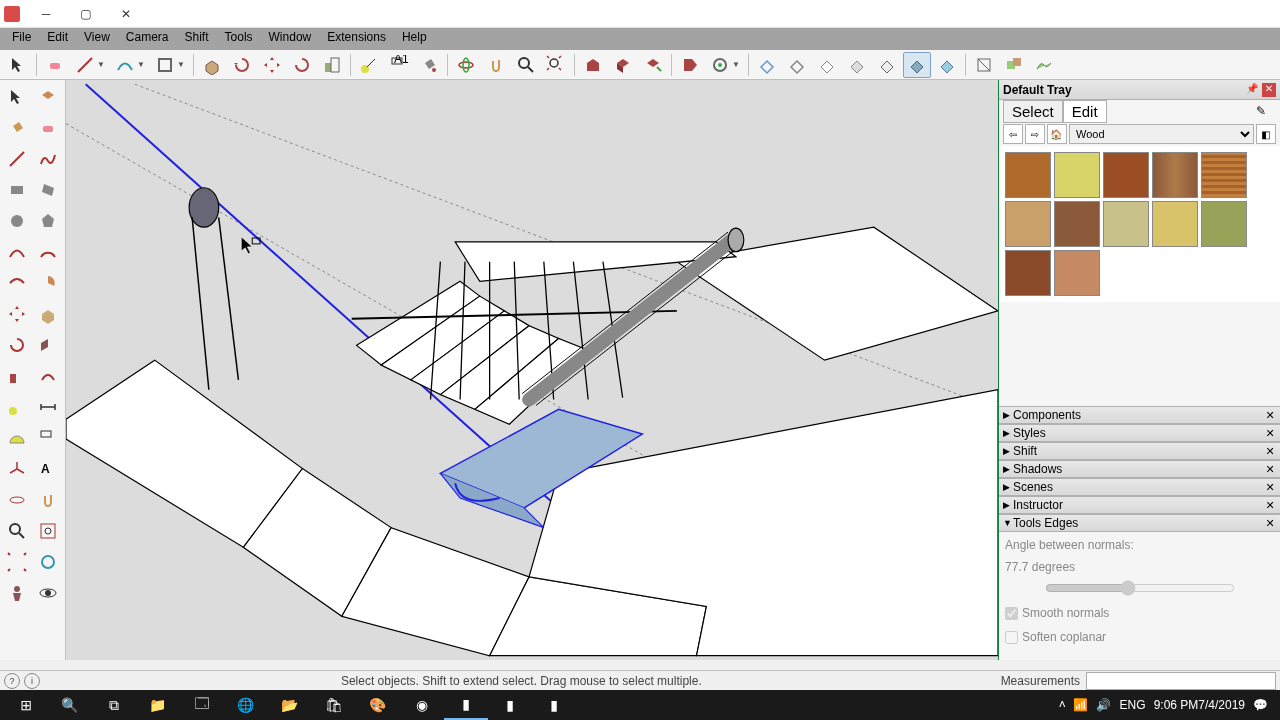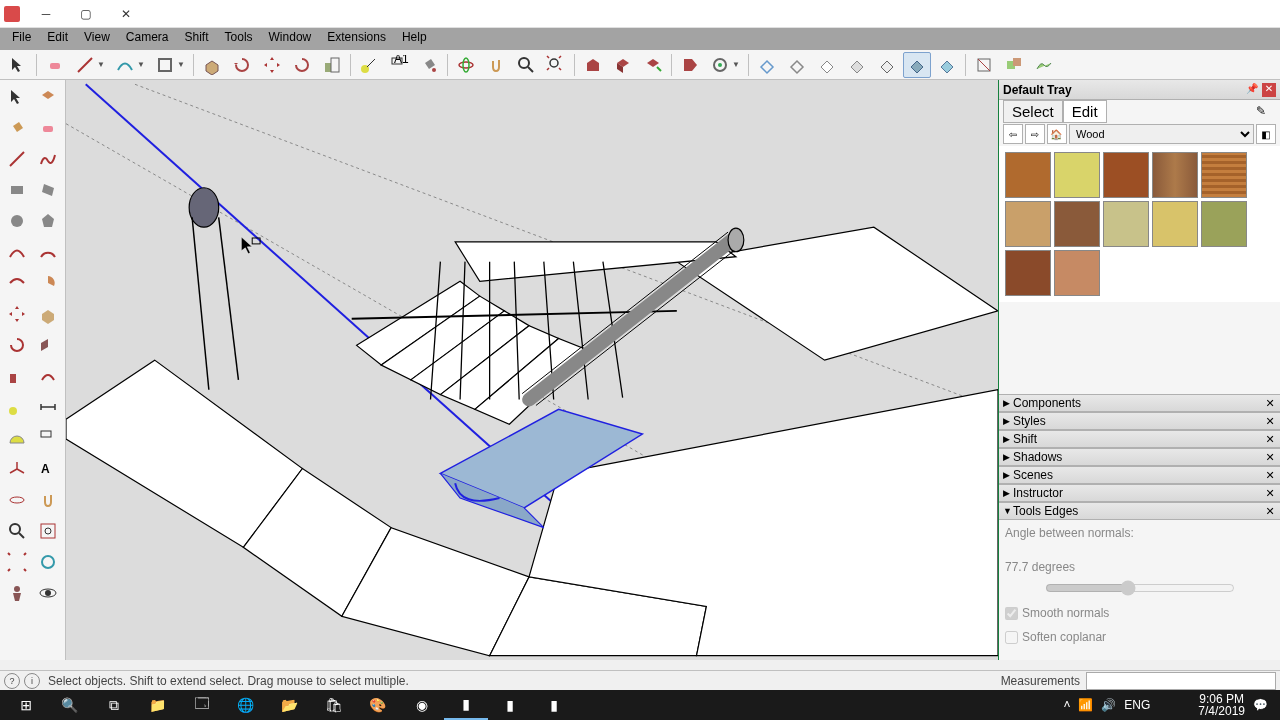--- a/index.html
+++ b/index.html
@@ -40,35 +40,35 @@
 .mat-nav-btn { width: 20px; height: 20px; border: 1px solid #b0b0b0; background: #fff; display: flex; align-items: center; justify-content: center; cursor: pointer; font-size: 10px; }
 .mat-select { flex: 1; height: 20px; border: 1px solid #b0b0b0; font-size: 11px; padding: 0 2px; }
 .swatches { display: flex; flex-wrap: wrap; gap: 3px; padding: 6px; background: #fff; min-height: 150px; }
 .swatch { width: 46px; height: 46px; border: 1px solid #888; cursor: pointer; }
 
 .panel-row { height: 18px; background: linear-gradient(#e8e8e8,#d8d8d8); border-top: 1px solid #b0b0b0; border-bottom: 1px solid #b0b0b0; display: flex; align-items: center; padding: 0 4px; font-size: 11px; cursor: pointer; }
 .panel-row .arrow { width: 10px; font-size: 9px; }
 .panel-row .name { flex: 1; }
 .panel-row .close-x { width: 12px; font-size: 11px; text-align: center; }
 .soften-body { padding: 6px; font-size: 11px; color: #888; }
-.soften-body .angle-row { margin-bottom: 20px; }
+.soften-body .angle-row { margin-bottom: 8px; }
 .soften-body .val-row { text-align: left; margin: 4px 0; }
 .slider { width: 190px; margin: 6px auto; display: block; }
 .cb-row { display: flex; align-items: center; gap: 4px; margin: 10px 0; }
 
 .statusbar { position: absolute; bottom: 30px; left: 0; right: 0; height: 20px; background: #f0f0f0; border-top: 1px solid #c0c0c0; display: flex; align-items: center; padding: 0 4px; font-size: 11px; color: #444; }
 .statusbar .info-icon { width: 16px; height: 16px; border: 1px solid #888; border-radius: 50%; display: flex; align-items: center; justify-content: center; margin-right: 4px; font-size: 9px; }
-.statusbar .status-text { flex: 1; margin-left: 4px; }
+.statusbar .status-text { flex: 1; margin-left: 4px; text-align: center; }
 .meas-label { padding: 0 6px; }
 .meas-box { width: 190px; height: 18px; background: #fff; border: 1px solid #aaa; }
 
 .taskbar { position: absolute; bottom: 0; left: 0; right: 0; height: 30px; background: #1a1a1a; display: flex; align-items: center; padding: 0 4px; }
 .tb-btn { width: 44px; height: 30px; display: flex; align-items: center; justify-content: center; color: #fff; font-size: 14px; cursor: pointer; }
 .tb-tray { margin-left: auto; display: flex; align-items: center; gap: 8px; color: #fff; font-size: 10px; padding: 0 8px; }
-.tb-tray .stack { display: flex; flex-direction: column; align-items: center; line-height: 12px; margin-left: 40px; }
+.tb-tray .stack { display: flex; flex-direction: row; align-items: center; line-height: 12px; }
 
 .icon-svg { width: 20px; height: 20px; }
 </style>
 </head>
 <body>
 
 <div class="titlebar">
   <div class="app-icon"></div>
   <div class="win-btn">─</div>
   <div class="win-btn">▢</div>

